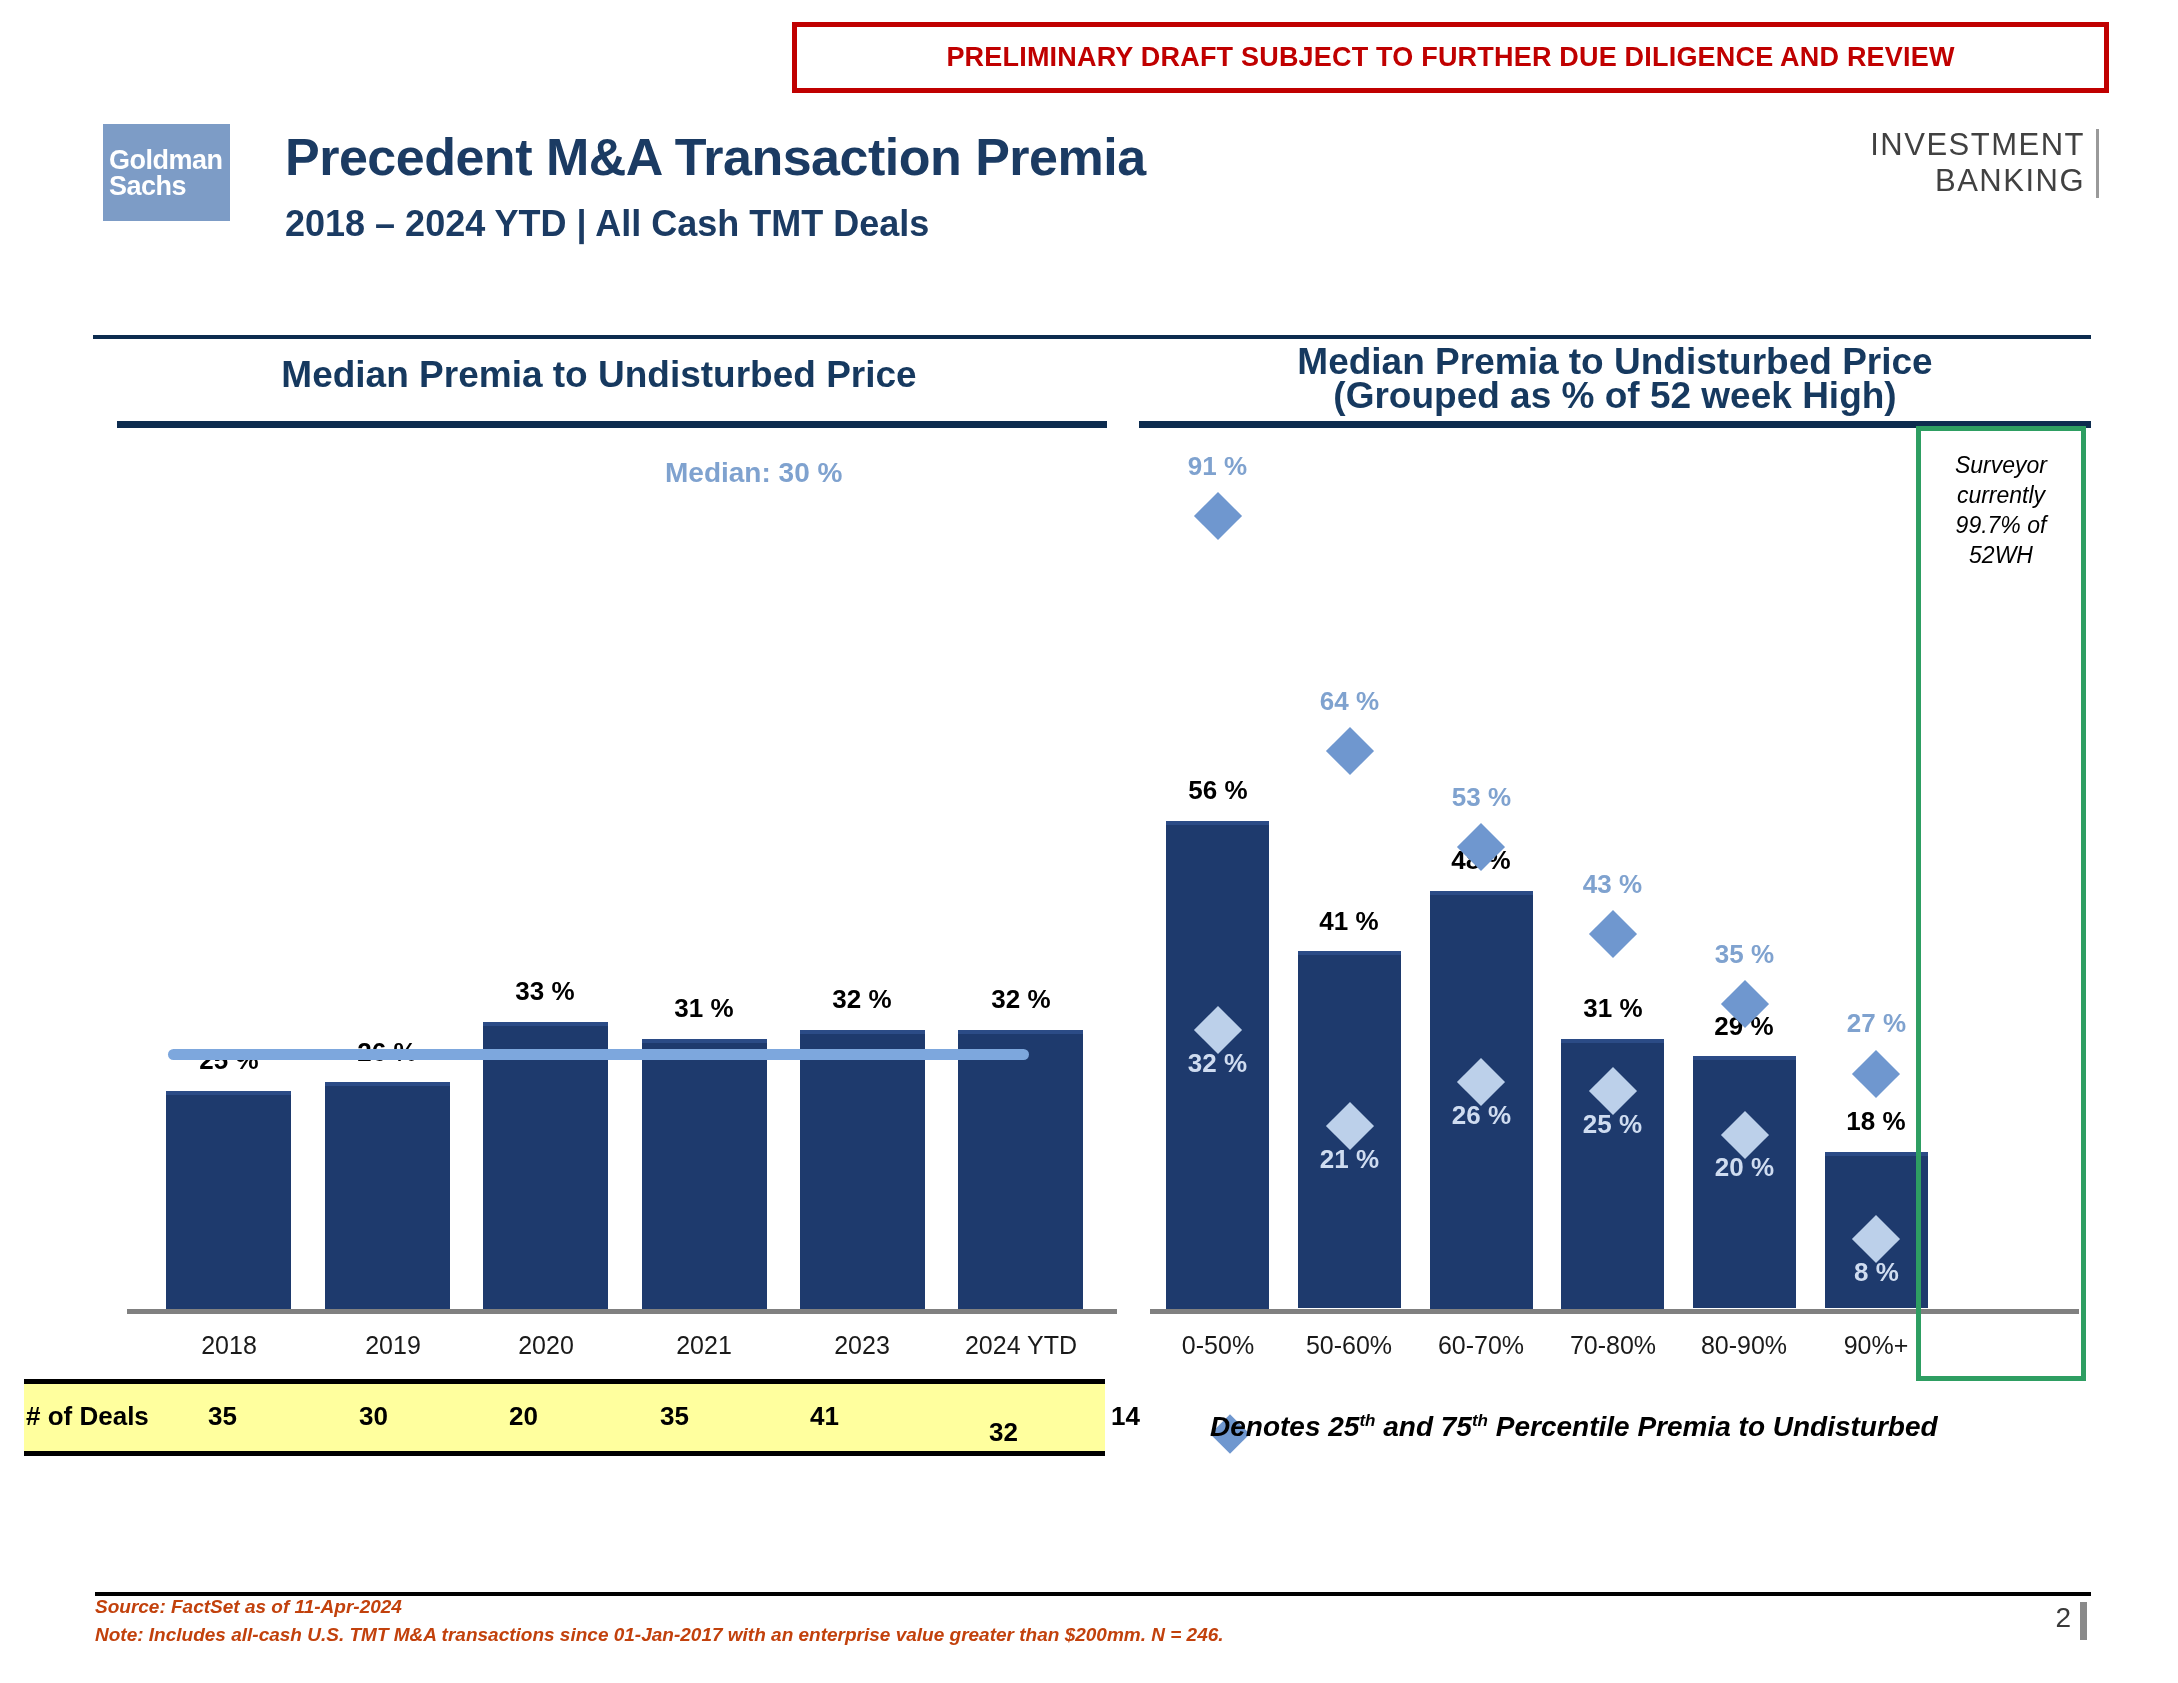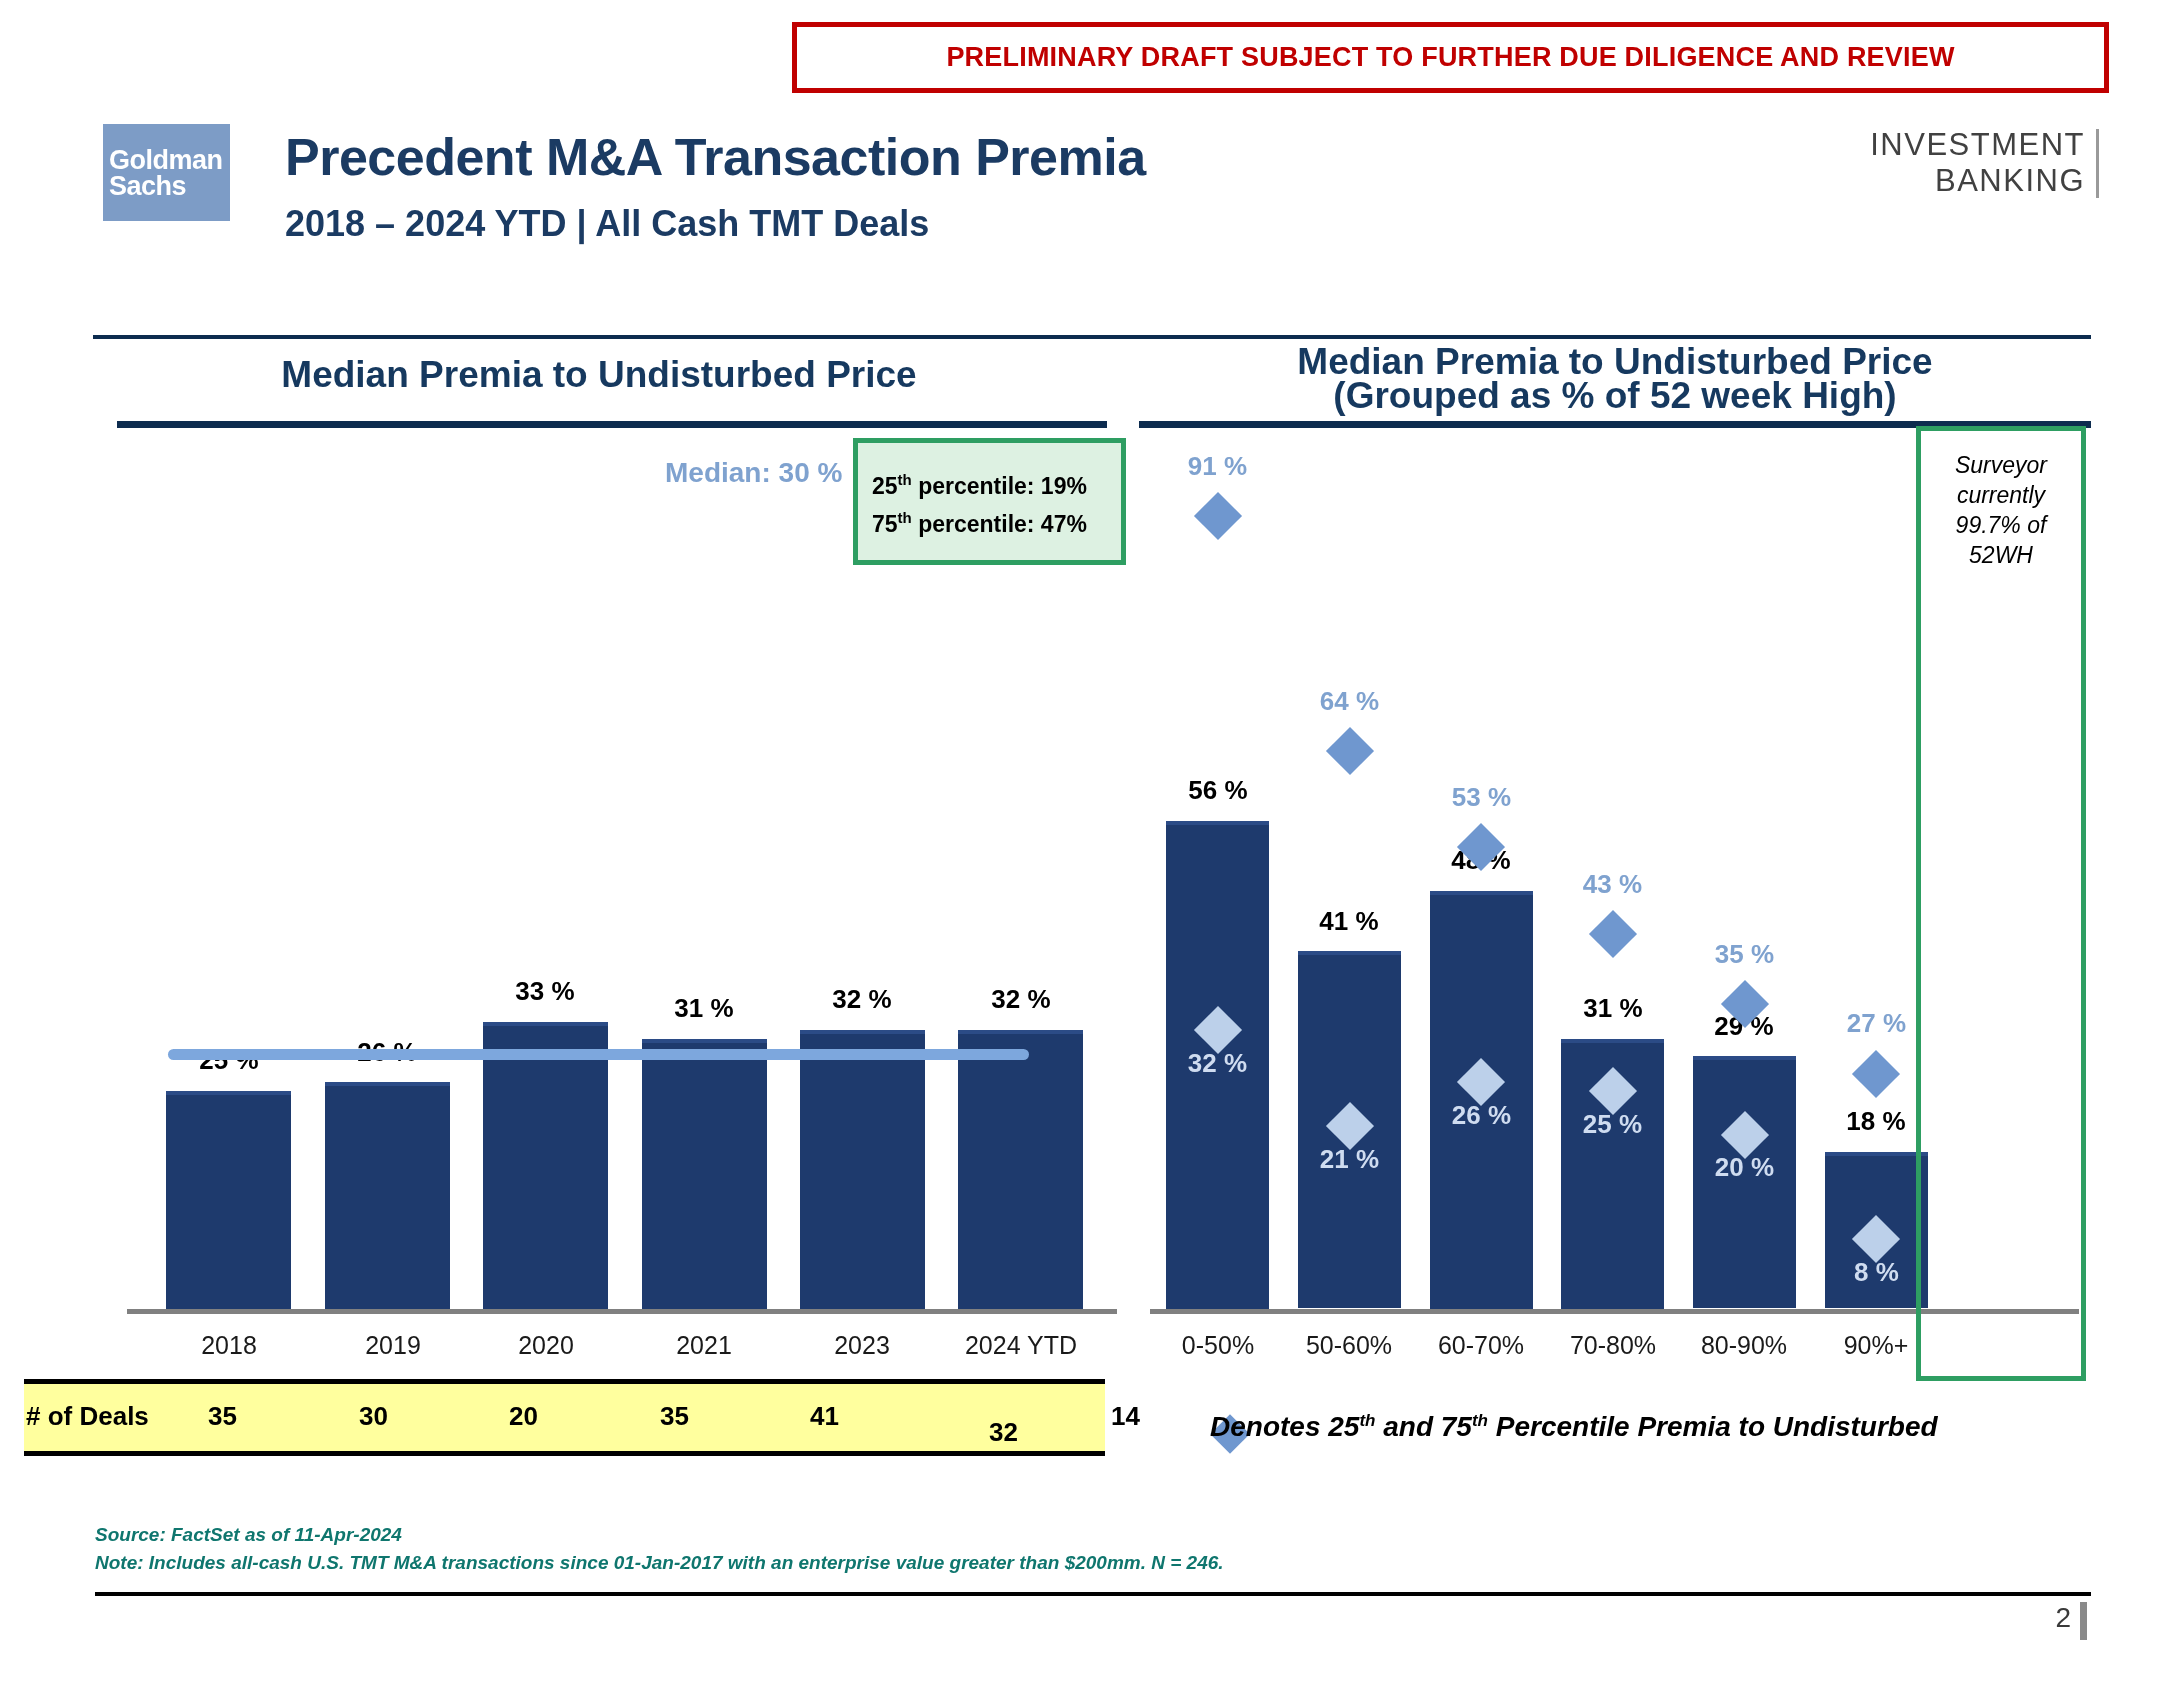--- a/index.html
+++ b/index.html
@@ -148,22 +148,22 @@
     font-style:italic; font-weight:bold; font-size:28px; color:#000; white-space:nowrap;
   }
   .legend-diamond{
     position:absolute; left:1216px; top:1420px; width:28px; height:28px;
     background:#6f97cf; transform:rotate(45deg);
   }
   .legend sup{ font-size:17px; }
 
   
   .footnotes{
-    position:absolute; left:95px; top:1521px;
-    font-style:italic; font-weight:bold; font-size:19px; line-height:28px; color:#0f766e;
+    position:absolute; left:95px; top:1593px;
+    font-style:italic; font-weight:bold; font-size:19px; line-height:28px; color:#c2410c;
   }
   .bottom-rule{
     position:absolute; left:95px; top:1592px; width:1996px; height:4px; background:#000;
   }
   .pagenum{
     position:absolute; right:107px; top:1602px; font-size:28px; color:#3a3a3a;
   }
   .pagebar{
     position:absolute; right:91px; top:1602px; width:7px; height:38px; background:#8a8a8a;
   }
@@ -191,24 +191,20 @@
     <div class="bar"></div>
   </div>
 
   <div class="top-rule"></div>
 
   <div class="panel-title" id="leftPanelTitle">Median Premia to Undisturbed Price</div>
   <div class="panel-rule" id="leftRule"></div>
 
   <div class="median-label">Median: 30 %</div>
 
-  <div class="pct-box">
-    <div><span>25</span><sup>th</sup><span> percentile: 19%</span></div>
-    <div><span>75</span><sup>th</sup><span> percentile: 47%</span></div>
-  </div>
 
   <div id="leftChart">
       <div class="bar " style="left: 166px; width: 125px; top: 1091px; height: 218px;">
         <div class="bar-top-hl"></div>
       </div>
       <div class="bar-lbl" style="left: 137px; top: 1045px; width: 184px;">25 %</div>
       <div class="tick-lbl" style="left: 127px; top: 1331px; width: 204px;">2018</div>
       <div class="bar " style="left: 325px; width: 125px; top: 1082px; height: 227px;">
         <div class="bar-top-hl"></div>
       </div>

